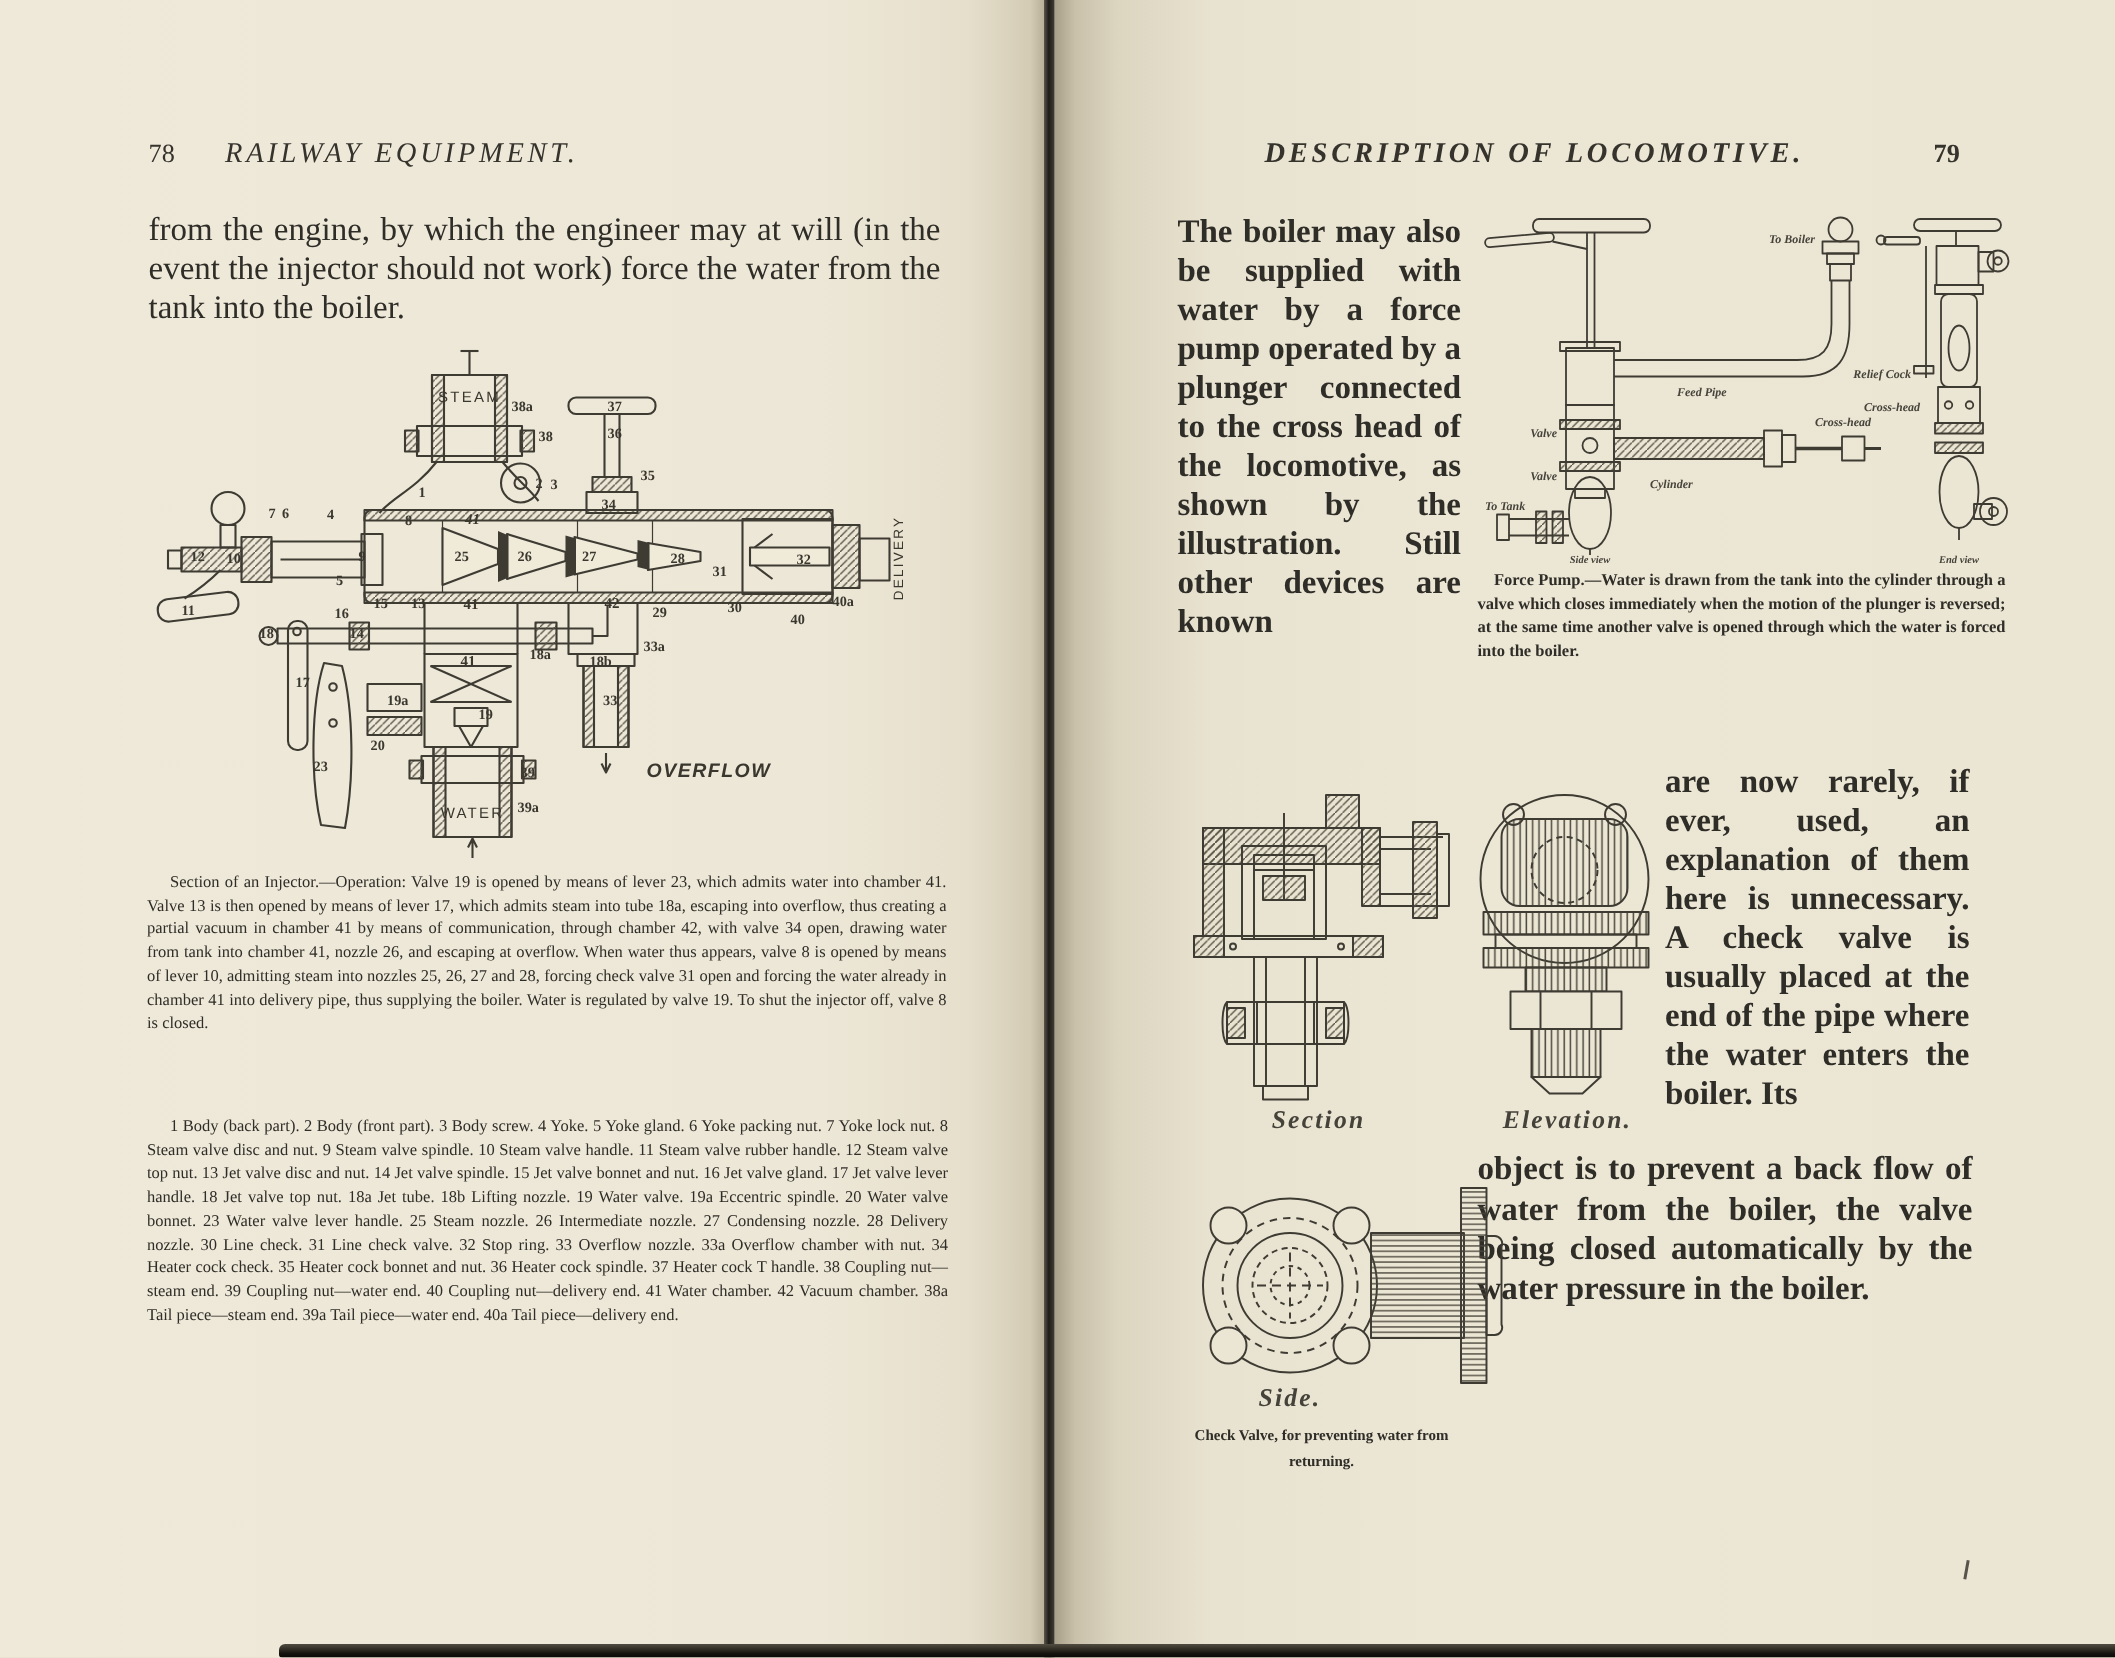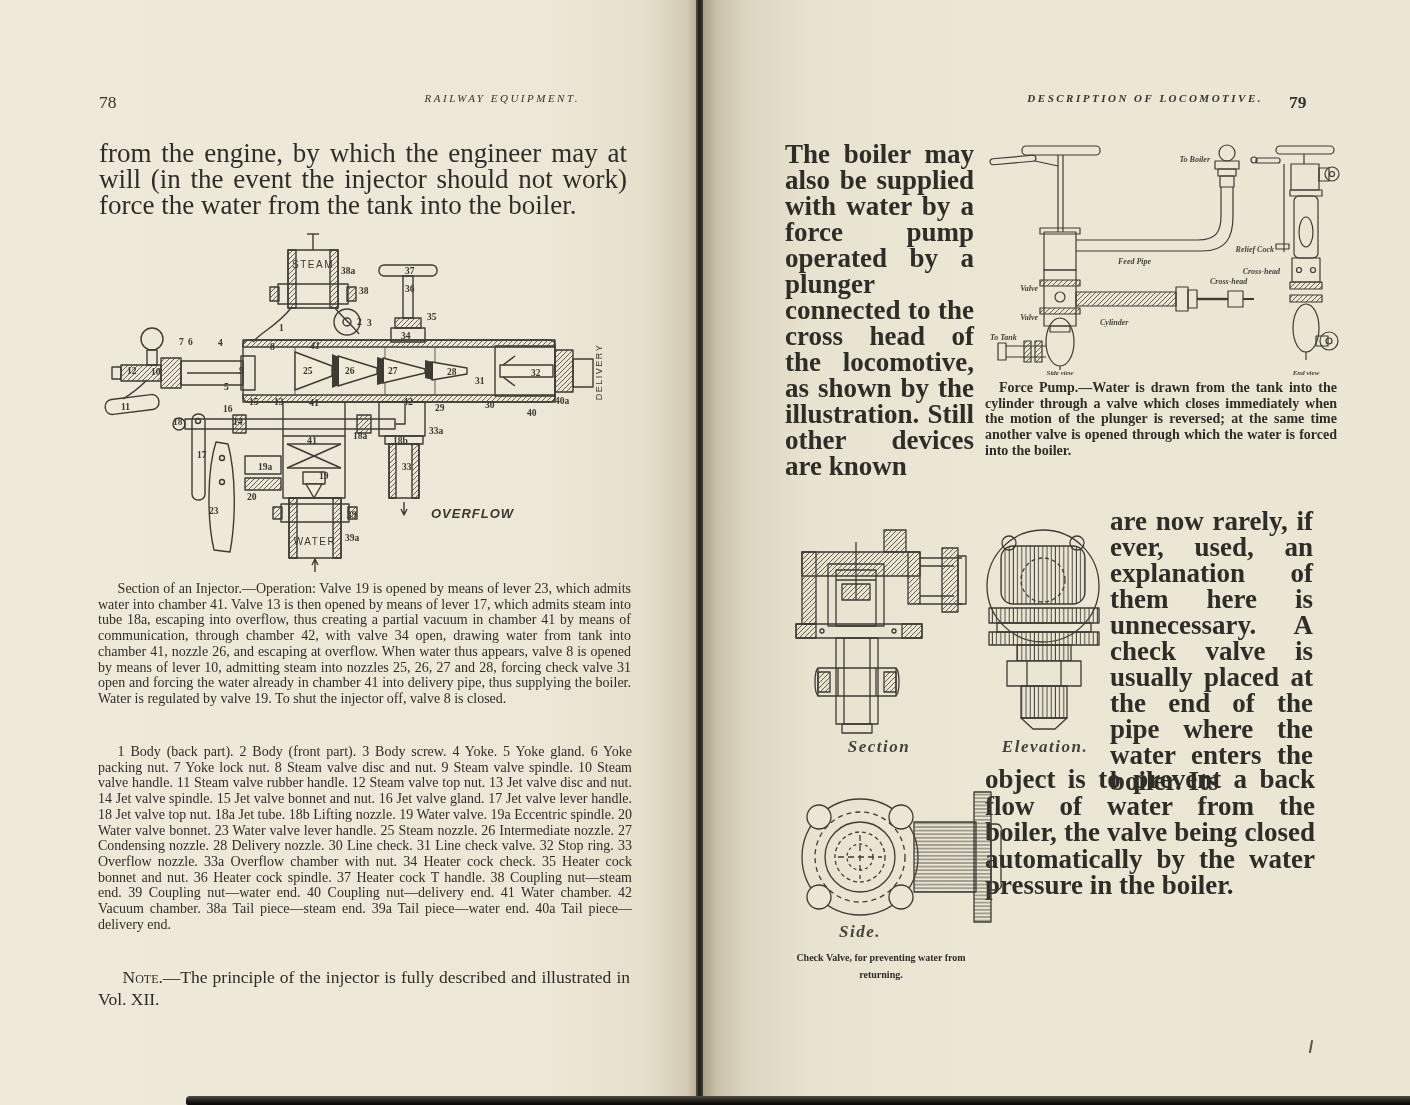--- a/index.html
+++ b/index.html
@@ -11,24 +11,24 @@
     background:linear-gradient(to right,#efe9da 0%,#ede7d7 78%,#e6dfcc 92%,#d3cbb4 98%,#a9a089 100%);}
   .page.right{left:703px;width:707px;
     background:linear-gradient(to right,#a89f89 0%,#c9c1aa 2%,#dcd5c0 6%,#e8e2d0 15%,#ece6d5 38%,#ebe5d3 100%);font-weight:bold;}
   .gutter{position:absolute;left:696px;top:0;width:7px;height:1105px;
     background:linear-gradient(to right,#5a564c,#1e1c17 45%,#413e34);}
   .bottom-edge{position:absolute;left:186px;top:1096px;width:1224px;height:9px;
     background:linear-gradient(to bottom,#524d41,#16140f 70%,#0a0908);border-radius:4px 0 0 2px;}
   .speck{position:absolute;width:2px;height:13px;background:#57544a;transform:rotate(10deg);}
   p{margin:0;}
   .abs{position:absolute;}
-  .runhead{font-style:italic;font-size:11px;letter-spacing:2.5px;text-align:right;color:#35332c;}
+  .runhead{font-style:italic;font-size:19px;letter-spacing:2.5px;text-align:left;color:#35332c;}
   .pagenum{font-size:17.5px;color:#35332c;}
-  .body{font-size:27px;line-height:26px;text-align:justify;}
-  .small{font-size:14px;line-height:15.7px;text-align:justify;}
+  .body{font-size:22px;line-height:26px;text-align:justify;}
+  .small{font-size:11px;line-height:15.7px;text-align:justify;}
   .indent{text-indent:1.4em;}
   .note{font-size:17.5px;line-height:22px;text-align:justify;text-indent:1.4em;}
   .sc{font-variant:small-caps;}
   .bridge{text-align:justify;text-align-last:justify;}
   .figlabel{font-style:italic;font-size:17px;letter-spacing:1.5px;color:#45423a;text-align:center;}
   .cvcap{font-size:10px;line-height:16.5px;text-align:center;}
   .cont-first{text-indent:1.3em;}
   .fig{position:absolute;overflow:visible;}
   .fig text{fill:#3a372e;font-family:"Liberation Serif",serif;}
   .fig text.num{font-weight:600;font-size:9.5px;}
@@ -199,21 +199,20 @@
         <text x="336" y="290" class="ovf">OVERFLOW</text>
         <text x="252" y="290" class="num">39</text>
         <text x="220" y="317" class="cap" text-anchor="middle">WATER</text>
         <text x="250" y="313" class="num">39a</text>
       </svg>
 
     <p class="abs small indent" style="left:98px;top:581px;width:533px;"><span>Section of an Injector.</span><span>—Operation: Valve 19 is opened by means of lever 23, which admits water into chamber 41. Valve 13 is then opened by means of lever 17, which admits steam into tube 18a, escaping into overflow, thus creating a partial vacuum in chamber 41 by means of communication, through chamber 42, with valve 34 open, drawing water from tank into chamber 41, nozzle 26, and escaping at overflow. When water thus appears, valve 8 is opened by means of lever 10, admitting steam into nozzles 25, 26, 27 and 28, forcing check valve 31 open and forcing the water already in chamber 41 into delivery pipe, thus supplying the boiler. Water is regulated by valve 19. To shut the injector off, valve 8 is closed.</span></p>
 
     <p class="abs small indent" style="left:98px;top:744px;width:534px;">1 Body (back part). 2 Body (front part). 3 Body screw. 4 Yoke. 5 Yoke gland. 6 Yoke packing nut. 7 Yoke lock nut. 8 Steam valve disc and nut. 9 Steam valve spindle. 10 Steam valve handle. 11 Steam valve rubber handle. 12 Steam valve top nut. 13 Jet valve disc and nut. 14 Jet valve spindle. 15 Jet valve bonnet and nut. 16 Jet valve gland. 17 Jet valve lever handle. 18 Jet valve top nut. 18a Jet tube. 18b Lifting nozzle. 19 Water valve. 19a Eccentric spindle. 20 Water valve bonnet. 23 Water valve lever handle. 25 Steam nozzle. 26 Intermediate nozzle. 27 Condensing nozzle. 28 Delivery nozzle. 30 Line check. 31 Line check valve. 32 Stop ring. 33 Overflow nozzle. 33a Overflow chamber with nut. 34 Heater cock check. 35 Heater cock bonnet and nut. 36 Heater cock spindle. 37 Heater cock T handle. 38 Coupling nut—steam end. 39 Coupling nut—water end. 40 Coupling nut—delivery end. 41 Water chamber. 42 Vacuum chamber. 38a Tail piece—steam end. 39a Tail piece—water end. 40a Tail piece—delivery end.</p>
 
-    <p class="abs note" style="left:98px;top:966px;width:532px;"><span class="sc">Note.</span><span>—The principle of the injector is fully described and illustrated in Vol. XII.</span></p>
   </div>
 
   <div class="page right">
     <div class="abs runhead" style="left:140px;top:92px;width:420px;">DESCRIPTION OF LOCOMOTIVE.</div>
     <div class="abs pagenum" style="left:586px;top:92px;">79</div>
 
     <p class="abs body" style="left:82px;top:141px;width:189px;">The boiler may also be supplied with water by a force pump operated by a plunger connected to the cross head of the locomotive, as shown by the illustration. Still other devices are known</p>
 
     <svg class="fig" style="left:285px;top:140px;" width="352" height="238" viewBox="0 0 352 238">
       <g stroke="#3e3b33" stroke-width="1.2" fill="none" stroke-linejoin="round">

